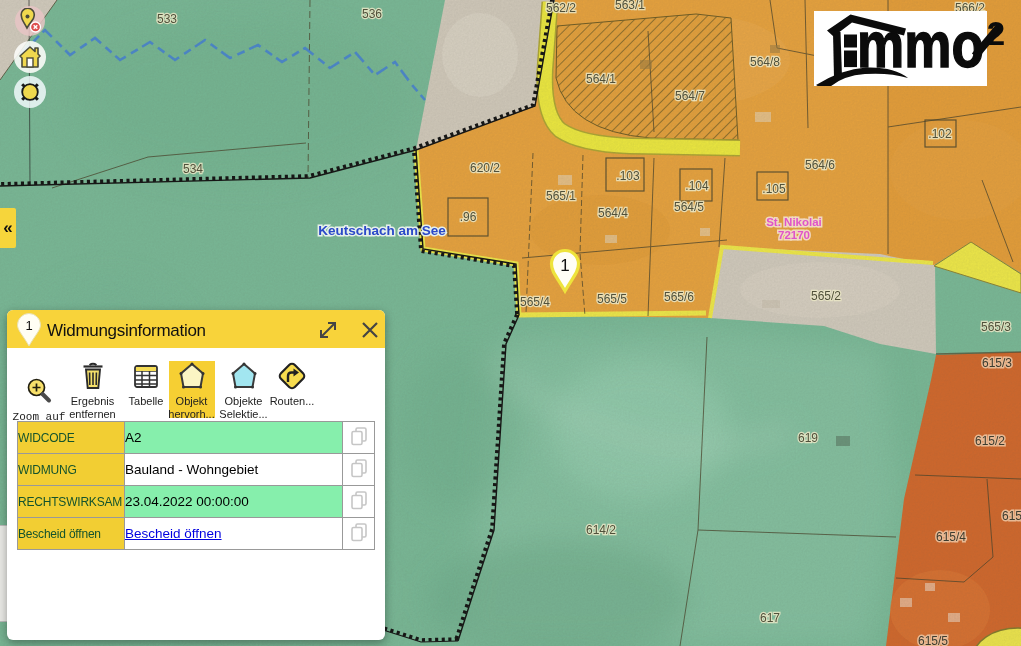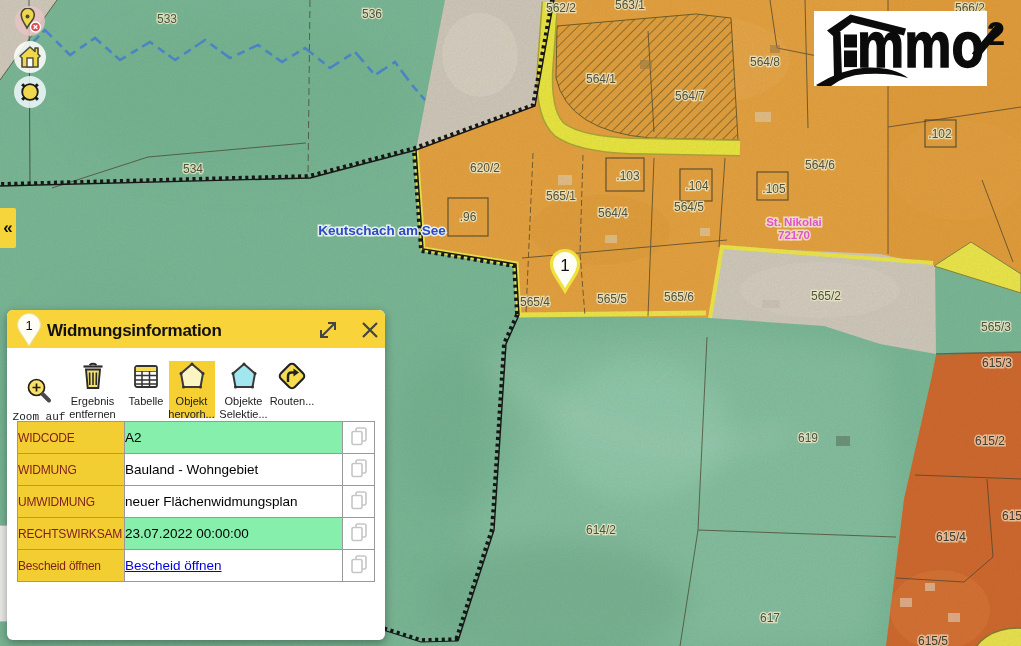--- a/index.html
+++ b/index.html
@@ -7,30 +7,30 @@
 #stage{position:relative;width:1021px;height:646px;overflow:hidden;background:#7abb98;}
 #map{position:absolute;left:0;top:0;}
 #logo{position:absolute;left:814px;top:11px;width:173px;height:75px;background:#fff;}
 .ctl{position:absolute;border-radius:50%;display:flex;align-items:center;justify-content:center;}
 #collapse{position:absolute;left:0;top:208px;width:16px;height:40px;background:#f6d53b;color:#111;
   display:flex;align-items:center;justify-content:center;font-weight:bold;font-size:17px;border-radius:0 2px 2px 0;}
 #panelshadow{position:absolute;left:0;top:525px;width:9px;height:95px;background:#e9e9e5;border:1px solid #bbb;border-left:none;}
 #popup{position:absolute;left:7px;top:310px;width:378px;height:330px;background:#fff;border-radius:6px;
   box-shadow:0 3px 10px rgba(0,0,0,0.35);}
 #phead{position:absolute;left:0;top:0;width:100%;height:38px;background:#f8d33a;border-radius:6px 6px 0 0;}
-#ptitle{position:absolute;left:40px;top:11px;font-size:17px;font-weight:bold;color:#111;letter-spacing:-0.3px;}
+#ptitle{position:absolute;left:40px;top:11px;font-size:17px;font-weight:normal;color:#111;letter-spacing:-0.3px;}
 #ppin{position:absolute;left:9px;top:3px;}
 #pexpand{position:absolute;left:310px;top:9px;}
 #pclose{position:absolute;left:352px;top:9px;}
 .tool{position:absolute;text-align:center;font-size:11px;line-height:13px;color:#222;}
 .tool svg{display:block;margin:0 auto 3px;}
 #hlbox{position:absolute;left:162px;top:51px;width:46px;height:57px;background:#f6cf33;}
 #ptable{position:absolute;left:10px;top:111px;width:358px;border-collapse:collapse;table-layout:fixed;font-size:13px;}
 #ptable td{border:1px solid #999;height:31px;padding:0;}
-td.lab{background:#f2ce33;width:103px;padding-left:5px;color:#7f1d1d;font-size:12px;letter-spacing:-0.2px;overflow:hidden;}
+td.lab{background:#f2ce33;width:103px;padding-left:5px;color:#14532d;font-size:12px;letter-spacing:-0.2px;overflow:hidden;}
 td.val{width:211px;padding-left:6px;font-size:13.5px;color:#000;}
 td.cpy{width:30px;text-align:center;background:#fff;}
 tr.odd td.val{background:#86efac;}
 tr.even td.val{background:#fff;}
 a.lnk{color:#0000e0;}
 </style>
 </head>
 <body>
 <div id="stage">
 <svg id="map" width="1021" height="646" viewBox="0 0 1021 646">
@@ -331,31 +331,23 @@
               </svg></td>
           </tr>
     <tr class="even">
             <td class="lab">WIDMUNG</td>
             <td class="val">Bauland - Wohngebiet</td>
             <td class="cpy"><svg width="20" height="22" viewBox="0 0 20 22">
                 <rect x="7" y="3" width="10" height="13" rx="1.5" fill="none" stroke="#c6c6c6" stroke-width="1.6"></rect>
                 <rect x="3" y="6.5" width="10" height="13" rx="1.5" fill="#fff" stroke="#c6c6c6" stroke-width="1.6"></rect>
               </svg></td>
           </tr>
-    <tr class="even">
-            <td class="lab">UMWIDMUNG</td>
-            <td class="val">neuer Flächenwidmungsplan</td>
-            <td class="cpy"><svg width="20" height="22" viewBox="0 0 20 22">
-                <rect x="7" y="3" width="10" height="13" rx="1.5" fill="none" stroke="#c6c6c6" stroke-width="1.6"></rect>
-                <rect x="3" y="6.5" width="10" height="13" rx="1.5" fill="#fff" stroke="#c6c6c6" stroke-width="1.6"></rect>
-              </svg></td>
-          </tr>
     <tr class="odd">
             <td class="lab">RECHTSWIRKSAM</td>
-            <td class="val">23.07.2022 00:00:00</td>
+            <td class="val">23.04.2022 00:00:00</td>
             <td class="cpy"><svg width="20" height="22" viewBox="0 0 20 22">
                 <rect x="7" y="3" width="10" height="13" rx="1.5" fill="none" stroke="#c6c6c6" stroke-width="1.6"></rect>
                 <rect x="3" y="6.5" width="10" height="13" rx="1.5" fill="#fff" stroke="#c6c6c6" stroke-width="1.6"></rect>
               </svg></td>
           </tr>
     <tr class="even">
             <td class="lab">Bescheid öffnen</td>
             <td class="val"><a class="lnk" href="#">Bescheid öffnen</a></td>
             <td class="cpy"><svg width="20" height="22" viewBox="0 0 20 22">
                 <rect x="7" y="3" width="10" height="13" rx="1.5" fill="none" stroke="#c6c6c6" stroke-width="1.6"></rect>

